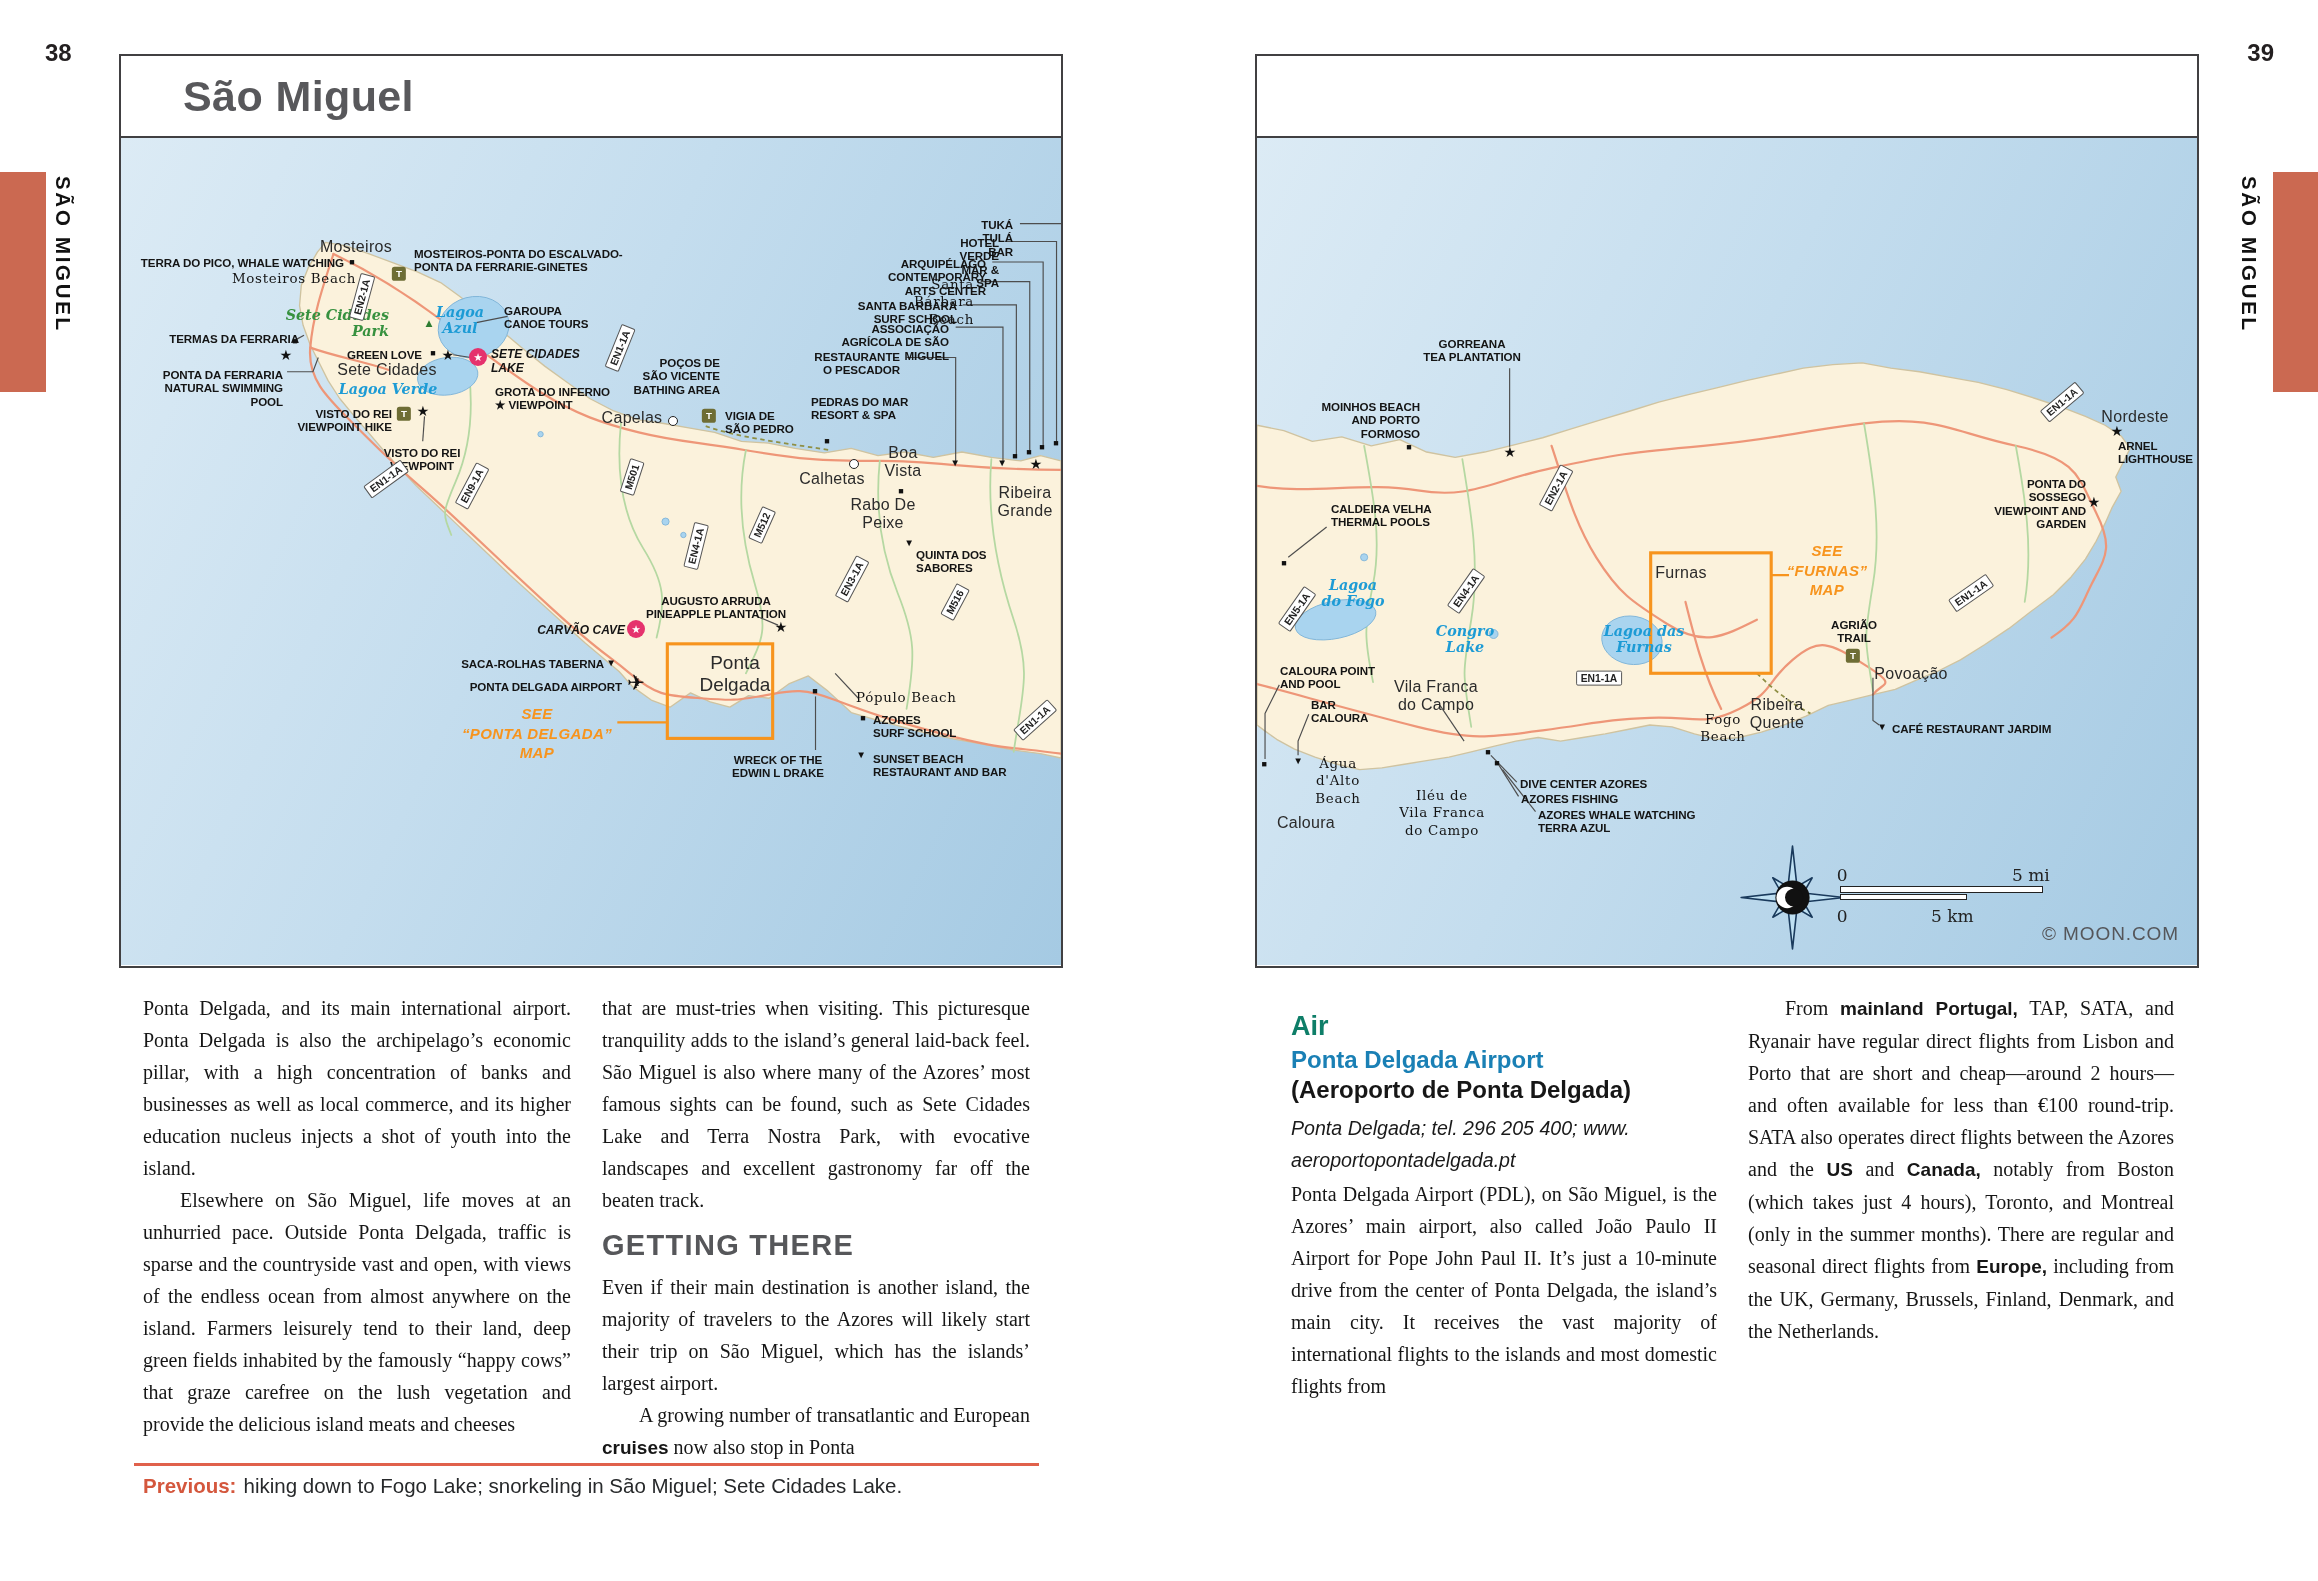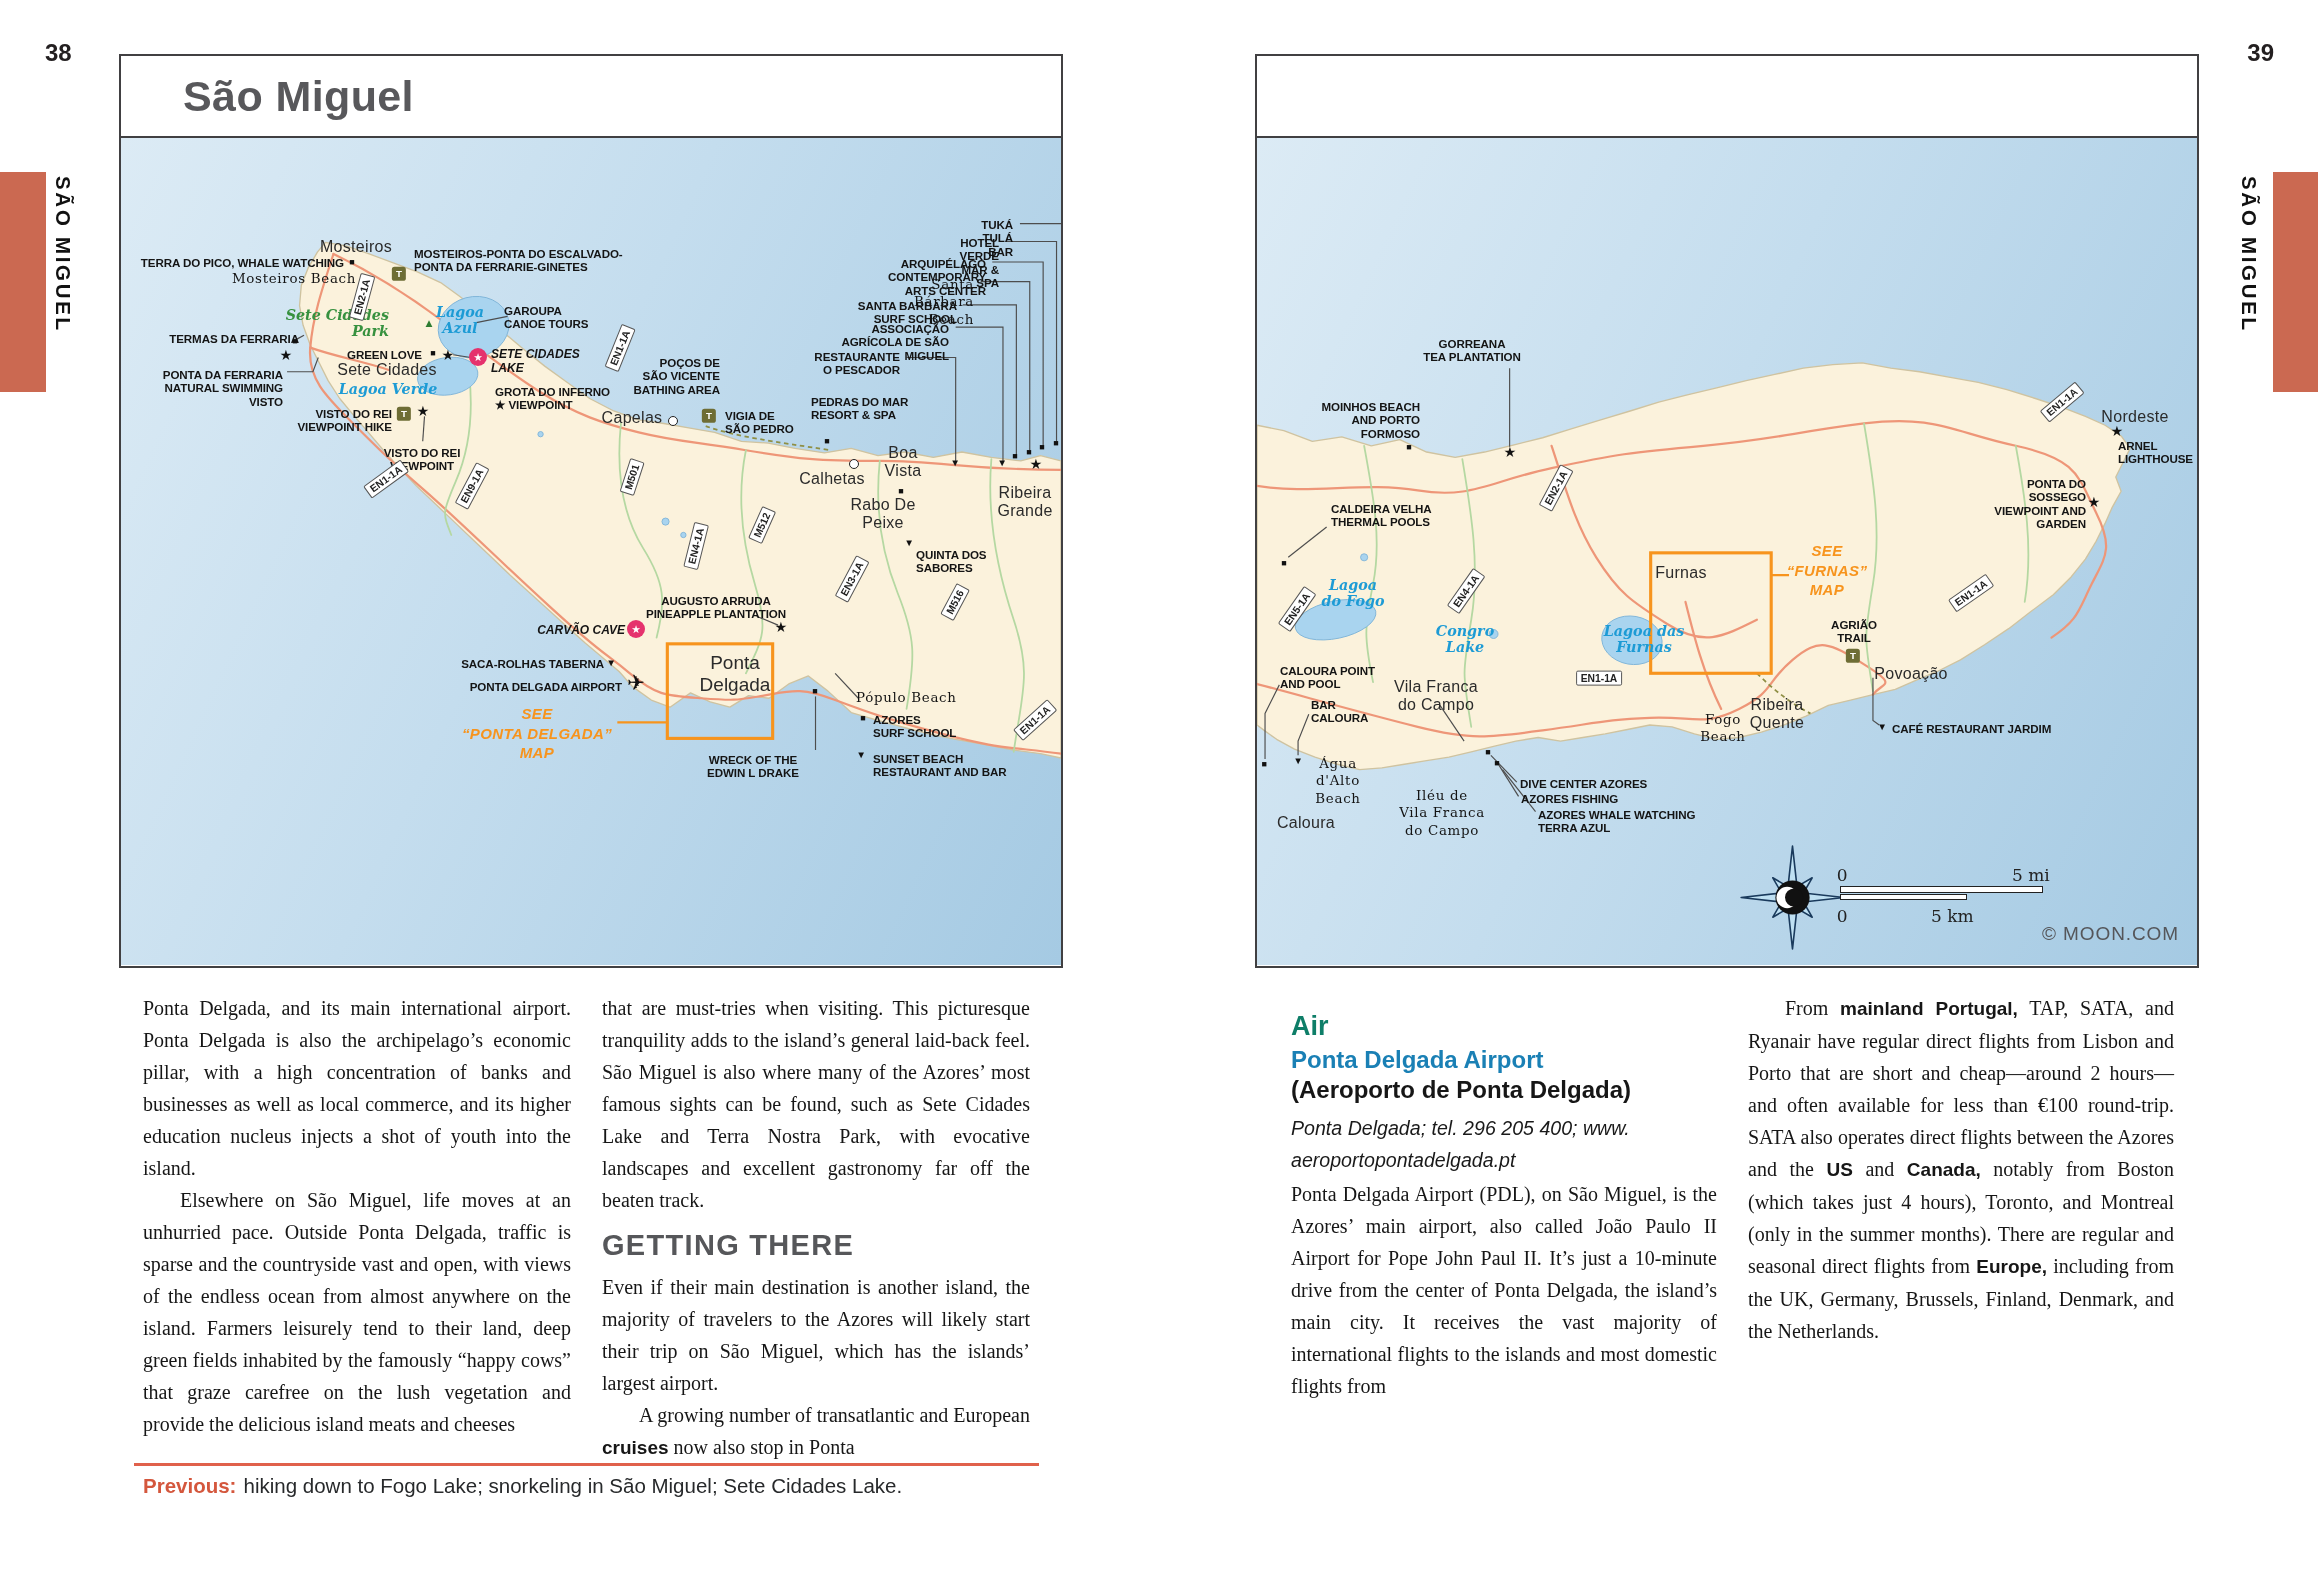--- a/index.html
+++ b/index.html
@@ -147,21 +147,21 @@
 PONTA DA FERRARIE-GINETES</div>
         <div class="ml park rgt" style="left: 268px; top: 169px;">Sete Cidades
 Park</div>
         <div class="ml lake ctr" style="left: 339px; top: 166px;">Lagoa
 Azul</div>
         <div class="ml poi" style="left: 383px; top: 166px;">GAROUPA
 CANOE TOURS</div>
         <div class="ml poi rgt" style="left: 178px; top: 194px;">TERMAS DA FERRARIA</div>
         <div class="ml poi rgt" style="left: 162px; top: 230px;">PONTA DA FERRARIA
 NATURAL SWIMMING
-VISTO</div>
+POOL</div>
         <div class="ml poi rgt" style="left: 301px; top: 210px;">GREEN LOVE</div>
         <div class="ml tops" style="left: 370px; top: 210px;">SETE CIDADES
 LAKE</div>
         <div class="ml town ctr" style="left: 266px; top: 223px;">Sete Cidades</div>
         <div class="ml lake ctr" style="left: 267px; top: 243px;">Lagoa Verde</div>
         <div class="ml poi rgt" style="left: 271px; top: 269px;">VISTO DO REI
 VIEWPOINT HIKE</div>
         <div class="ml poi ctr" style="left: 301px; top: 308px;">VISTO DO REI
 VIEWPOINT</div>
         <div class="ml poi" style="left: 374px; top: 247px;">GROTA DO INFERNO
@@ -195,21 +195,21 @@
 PINEAPPLE PLANTATION</div>
         <div class="ml tops rgt" style="left: 504px; top: 486px;">CARVÃO CAVE</div>
         <div class="ml townlg ctr" style="left: 614px; top: 514px;">Ponta
 Delgada</div>
         <div class="ml poi rgt" style="left: 483px; top: 519px;">SACA-ROLHAS TABERNA</div>
         <div class="ml poi rgt" style="left: 501px; top: 542px;">PONTA DELGADA AIRPORT</div>
         <div class="ml seemap ctr" style="left: 416px; top: 566px;">SEE
 “PONTA DELGADA”
 MAP</div>
         <div class="ml ser" style="left: 735px; top: 551px;">Pópulo Beach</div>
-        <div class="ml poi ctr" style="left: 632px; top: 615px;">WRECK OF THE
+        <div class="ml poi ctr" style="left: 657px; top: 615px;">WRECK OF THE
 EDWIN L DRAKE</div>
         <div class="ml poi" style="left: 752px; top: 575px;">AZORES
 SURF SCHOOL</div>
         <div class="ml poi" style="left: 752px; top: 614px;">SUNSET BEACH
 RESTAURANT AND BAR</div>
         <div class="badge" style="left: 499px; top: 210px; transform: translate(-50%, -50%) rotate(-68deg);">EN1-1A</div>
         <div class="badge" style="left: 241px; top: 159px; transform: translate(-50%, -50%) rotate(-75deg);">EN2-1A</div>
         <div class="badge" style="left: 511px; top: 339px; transform: translate(-50%, -50%) rotate(-72deg);">M501</div>
         <div class="badge" style="left: 351px; top: 348px; transform: translate(-50%, -50%) rotate(-62deg);">EN9-1A</div>
         <div class="badge" style="left: 265px; top: 341px; transform: translate(-50%, -50%) rotate(-36deg);">EN1-1A</div>

